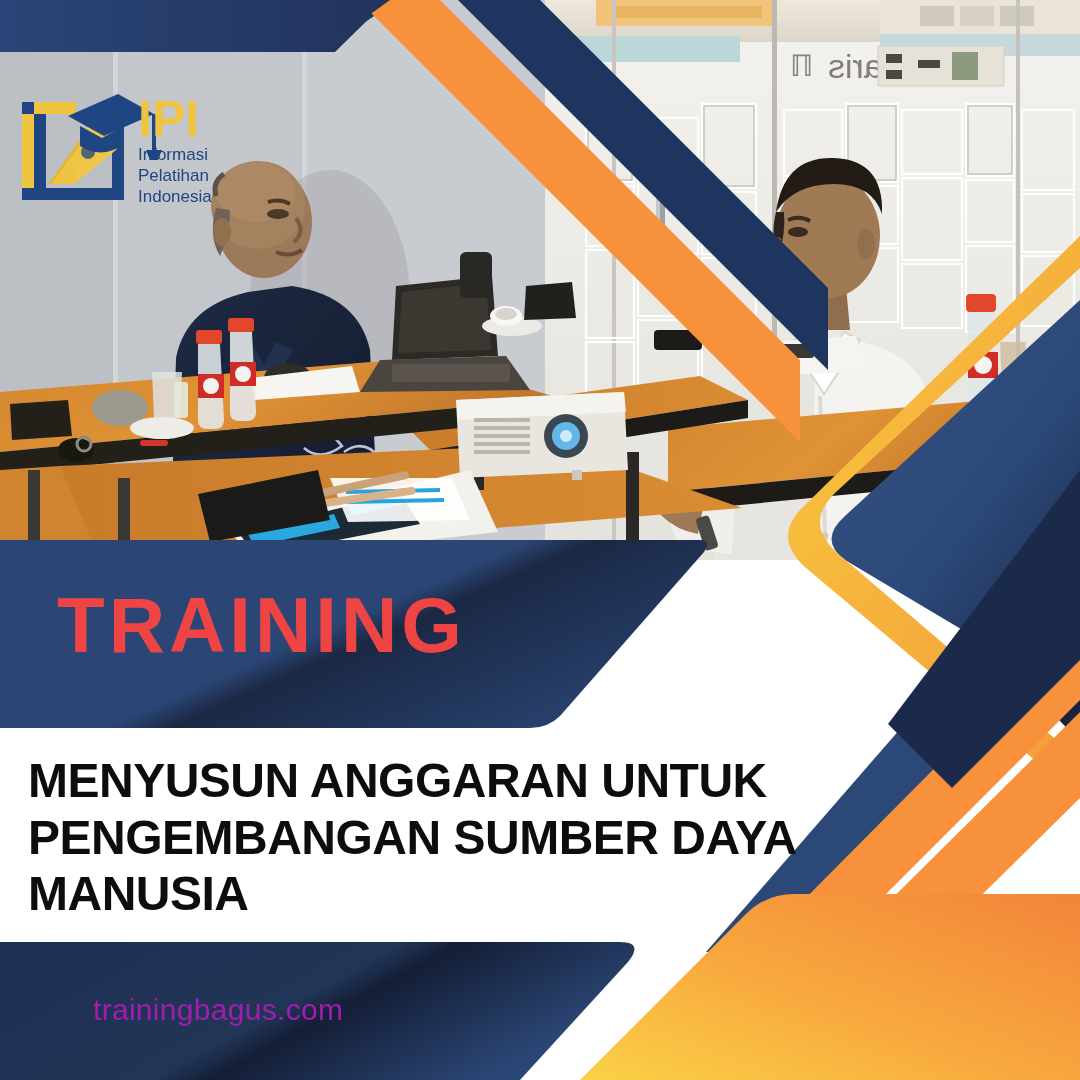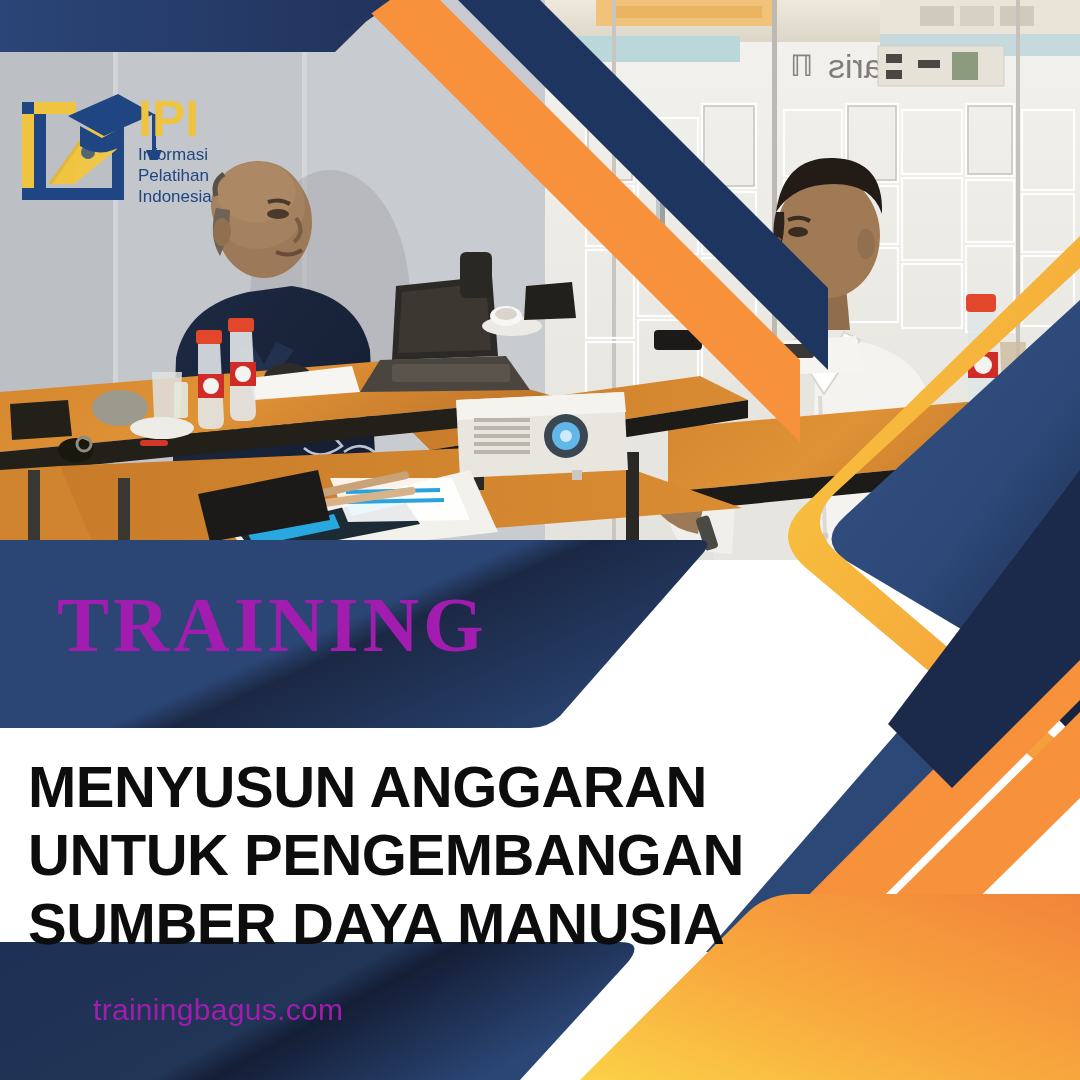--- a/index.html
+++ b/index.html
@@ -30,29 +30,29 @@
   
   .logo {
     position:absolute; left:14px; top:80px; width:210px; height:140px;
   }
   .logo svg { display:block; }
   .training-word {
     position:absolute; left:57px; top:586px;
     font-size:78px;
     font-weight:bold;
     letter-spacing:4px;
-    color:#a21caf;
+    color:#ef4444;
     line-height:1;
-    font-family:Liberation Serif, serif;
+    font-family:Liberation Sans, sans-serif;
   }
 
   
   .title {
     position:absolute; left:28px; top:753px; width:830px;
-    font-size:58px;
+    font-size:48px;
     font-weight:bold;
     line-height:1.18;
     color:#0d0d0d;
     letter-spacing:-0.5px;
     font-family:"Liberation Sans", sans-serif;
   }
 
   
   .footer-url {
     position:absolute; left:93px; top:993px;

